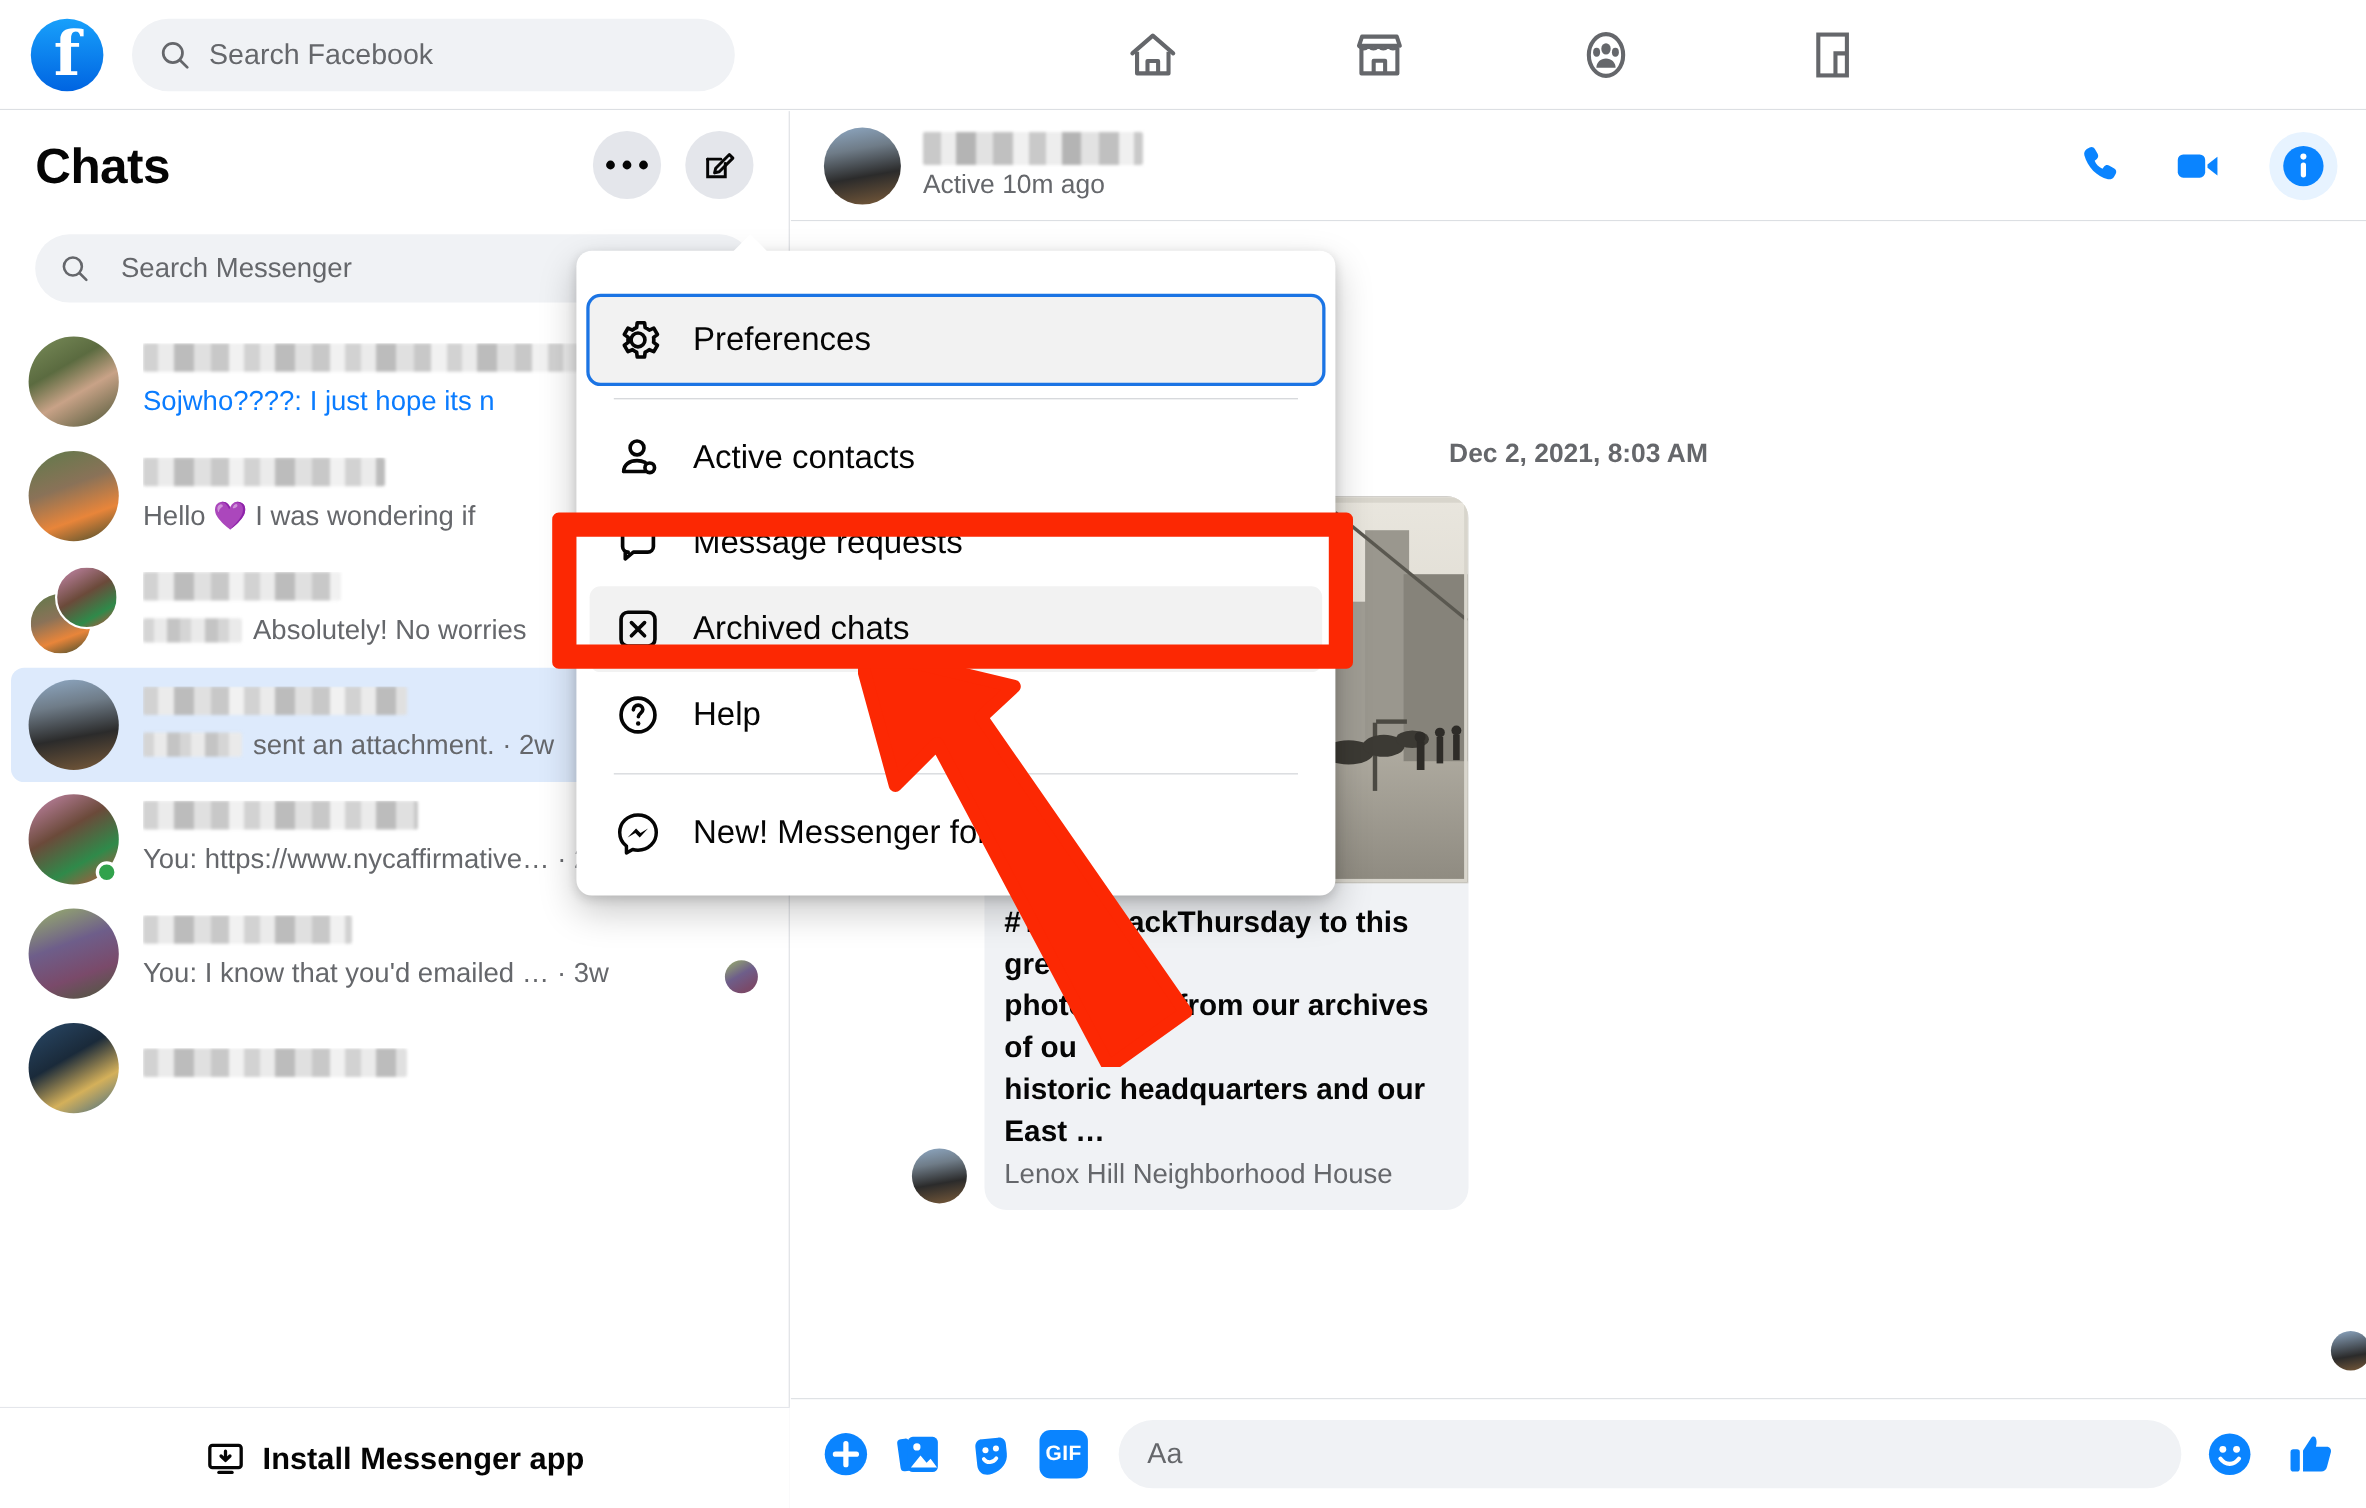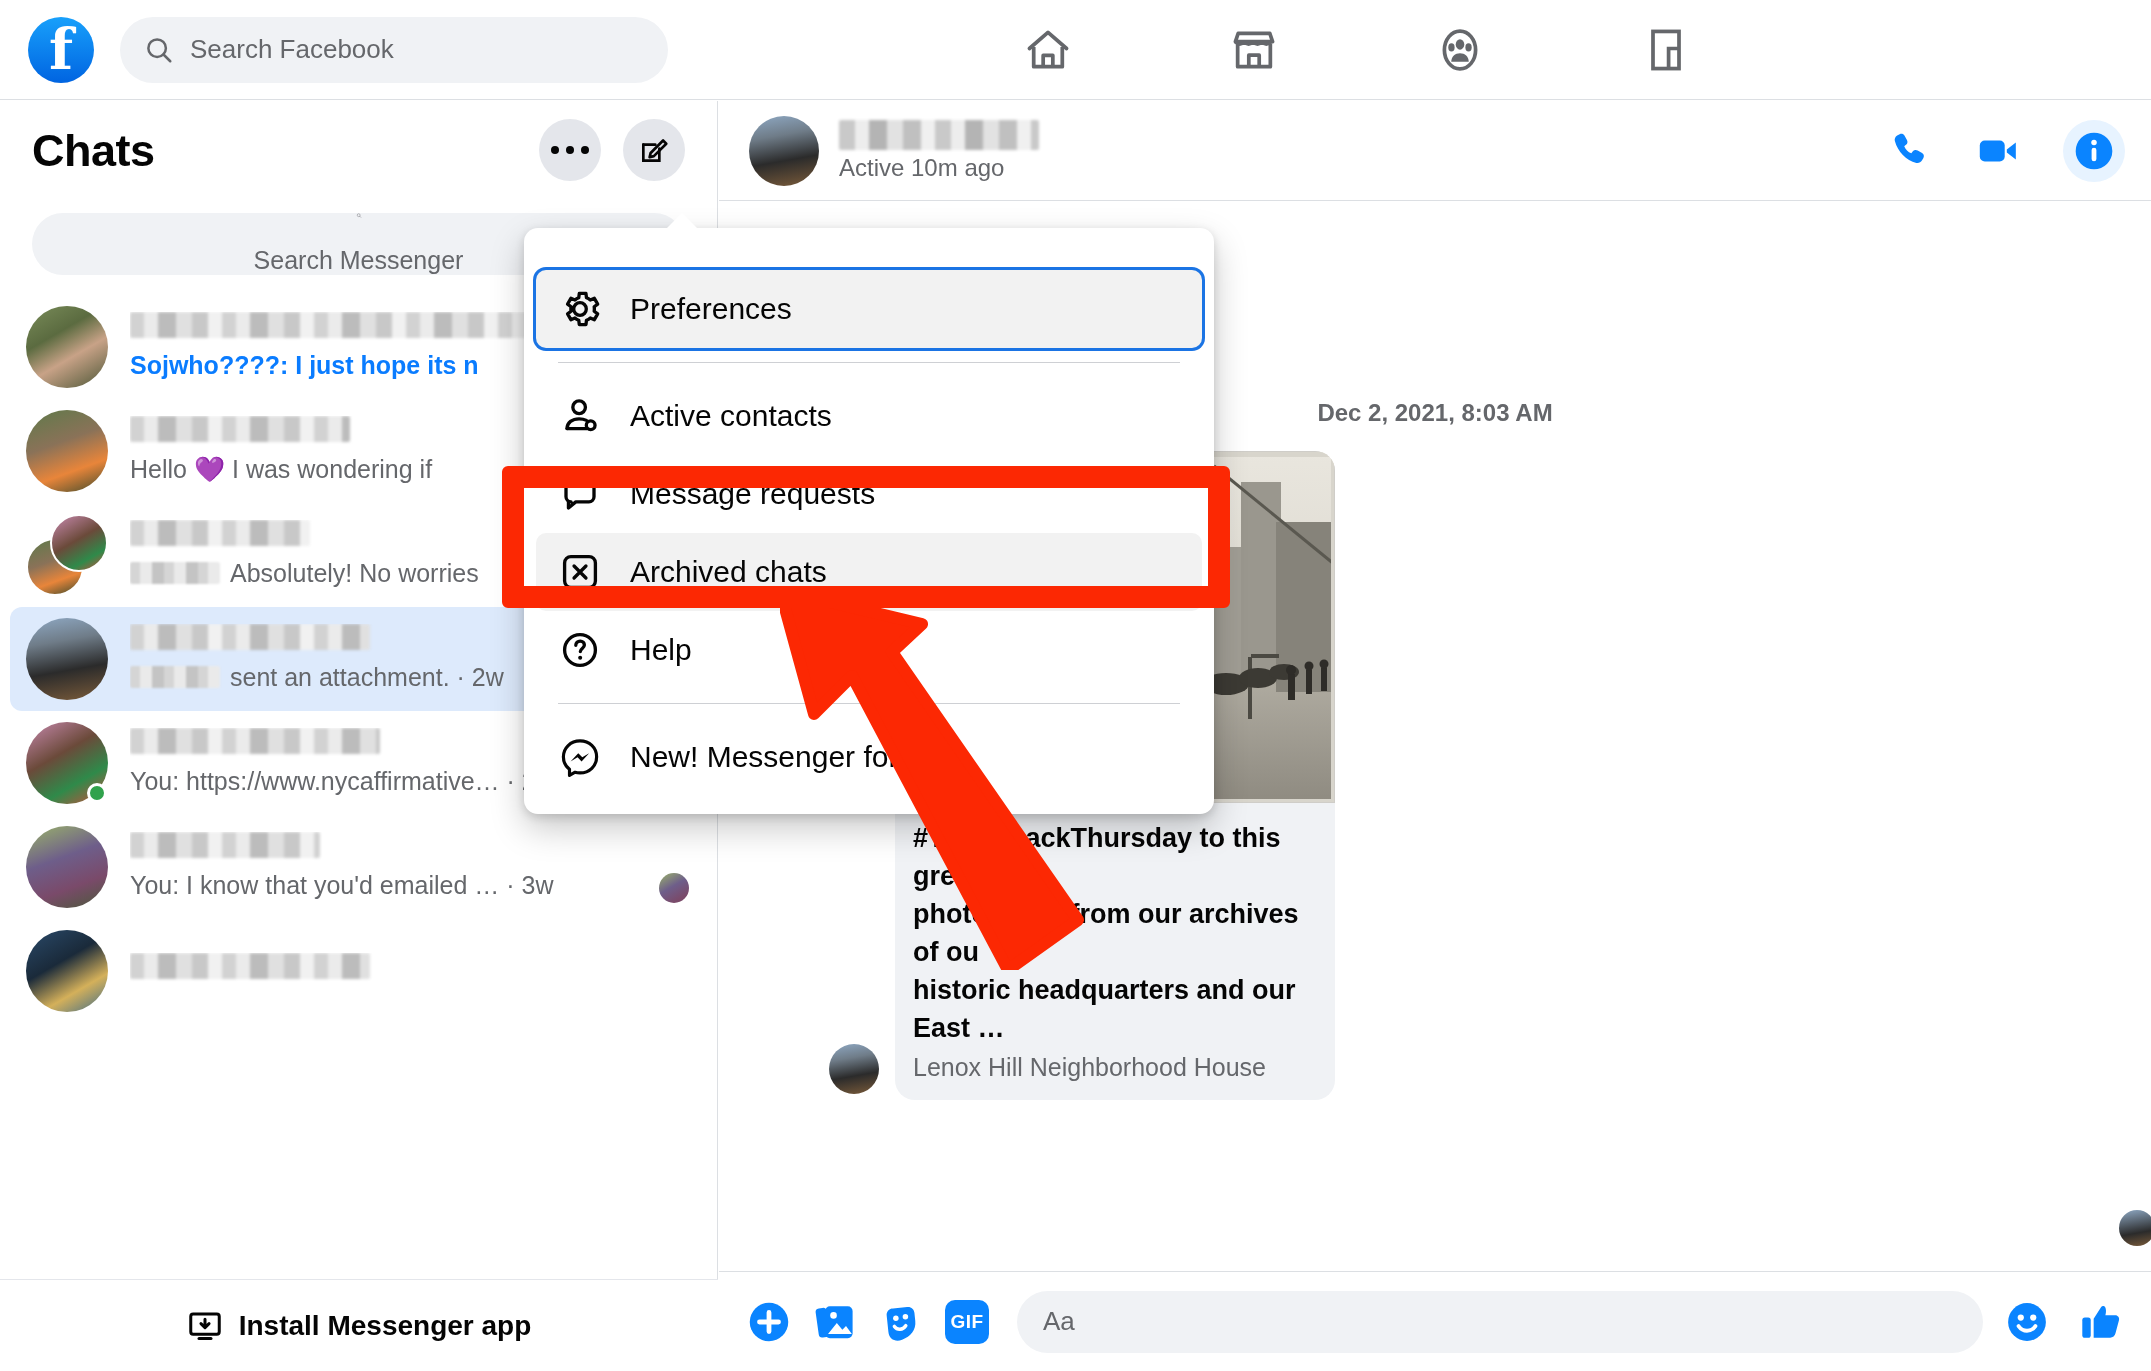--- a/index.html
+++ b/index.html
@@ -65,21 +65,20 @@
     background: #e4e6eb; border: none; cursor: pointer;
     display: flex; align-items: center; justify-content: center;
   }
   .dots { display: flex; gap: 7px; }
   .dots span { width: 8px; height: 8px; border-radius: 50%; background: #050505; display: block; }
 
   .msg-search {
     margin: 12px 32px 0 32px; height: 62px; border-radius: 31px;
     background: #f0f2f5; display: flex; align-items: center; gap: 28px;
     padding: 0 22px;
-    flex-direction: column;
   }
   .msg-search .ph { color: #65676b; font-size: 25px; }
 
   .chatlist { margin-top: 20px; position: relative; }
   .chatrow {
     display: flex; align-items: center; gap: 22px;
     height: 104px; margin: 0 10px; padding: 0 16px;
     border-radius: 12px; position: relative; cursor: pointer;
   }
   .chatrow.active { background: #ddeafc; padding-left: 16px; }
@@ -120,21 +119,21 @@
   .redact.w1 { width: 100%; }
   .redact.w3 { width: 180px; }
   .redact.w4 { width: 220px; }
   .redact.w5 { width: 240px; }
   .redact.w6 { width: 190px; }
   .redact.w7 { width: 250px; }
   .snippet {
     font-size: 25px; color: #65676b; white-space: nowrap;
     overflow: hidden; line-height: 34px; display: flex; align-items: center;
   }
-  .snippet.unread { color: #0a7cff; font-weight: 700; }
+  .snippet.unread { color: #0a7cff; font-weight: 400; }
   .inline-redact {
     display: inline-block; width: 90px; height: 22px; border-radius: 2px;
     margin-right: 10px; vertical-align: middle;
     background-image: repeating-linear-gradient(90deg,
       #d5d5d5 0px,#d5d5d5 10px,#eaeaea 10px,#eaeaea 22px,#c4c4c4 22px,#c4c4c4 34px);
     filter: blur(1.3px);
   }
   .readreceipt {
     position: absolute; right: 18px; bottom: 16px;
     width: 30px; height: 30px; border-radius: 50%;

